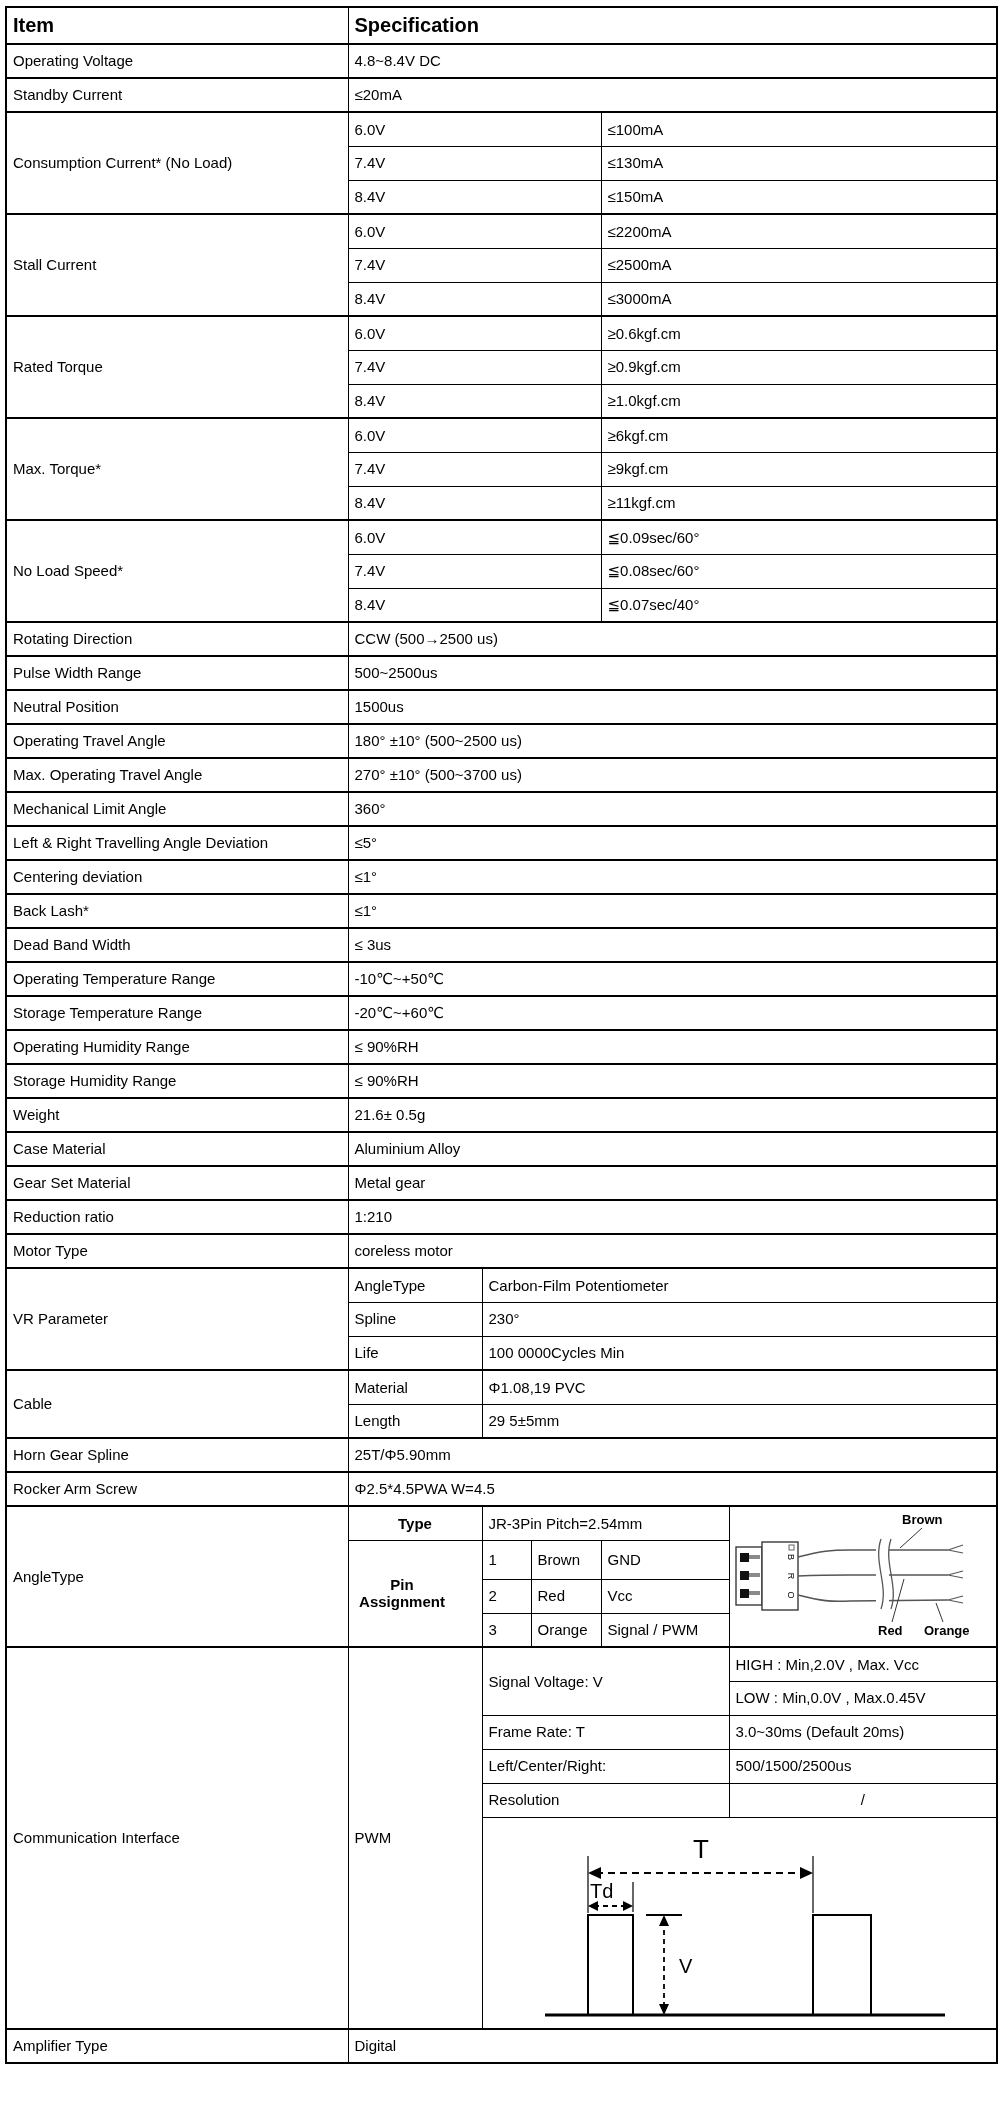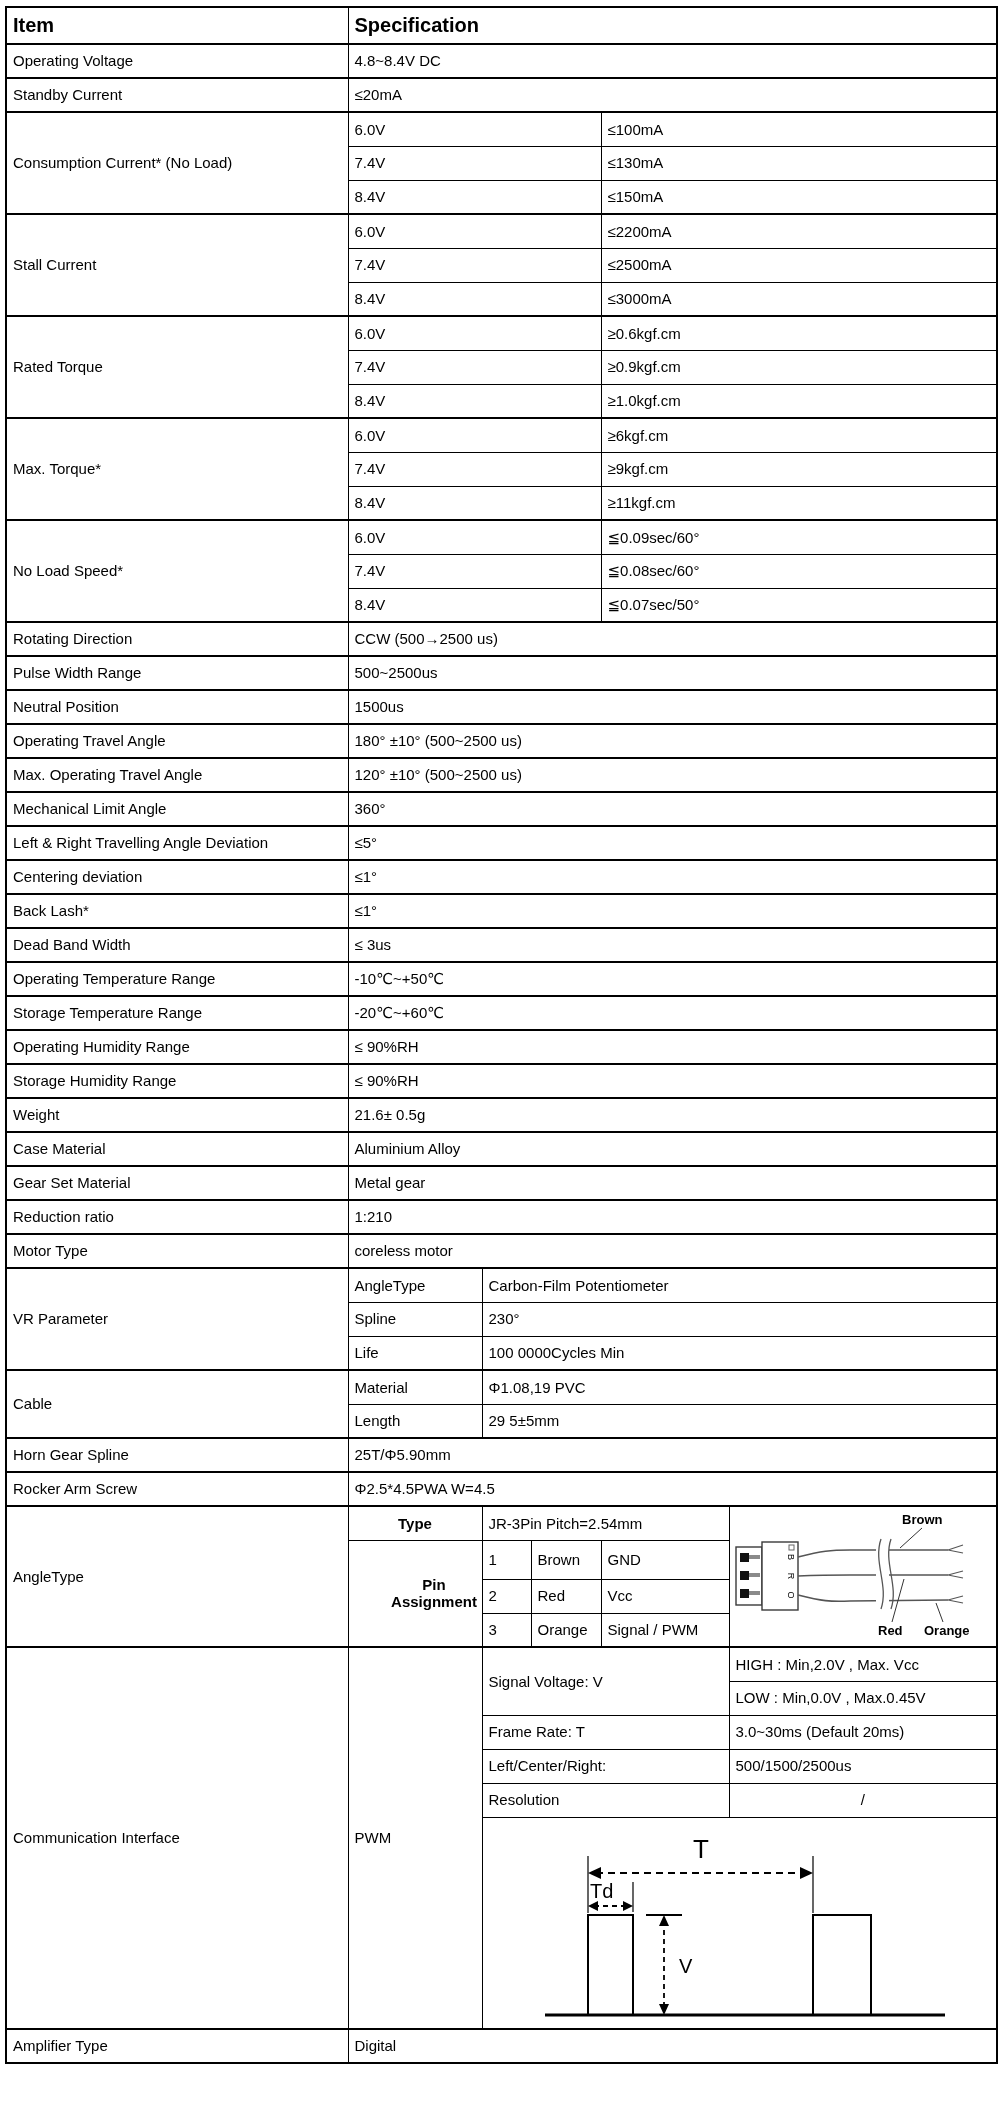--- a/index.html
+++ b/index.html
@@ -26,21 +26,21 @@
     color: #000;
     overflow: hidden;
   }
   .spec tr.g > td { border-top: 2px solid #000; }
   .spec td.item { font-weight: normal; }
   .spec td.head { font-weight: bold; font-size: 20px; height: 37px; }
   .spec td.blabel { font-weight: bold; text-align: center; }
   .spec td.center { text-align: center; }
   .spec td.nopad { padding: 0; }
   .spec td.wfcell { padding: 0; height: 210px; }
-  .pinwrap { width: 95px; margin-left: 32px; }
+  .pinwrap { width: 95px; }
   svg { display: block; }
   svg text { font-family: "Liberation Sans", "DejaVu Sans", sans-serif; fill: #000; }
 </style>
 </head>
 <body>
 
 <div class="sheet">
 <table class="spec">
   <colgroup>
     <col style="width:342px">
@@ -126,42 +126,42 @@
     <td class="item" rowspan="3">No Load Speed*</td>
     <td colspan="3">6.0V</td>
     <td colspan="2">≦0.09sec/60°</td>
   </tr>
   <tr>
     <td colspan="3">7.4V</td>
     <td colspan="2">≦0.08sec/60°</td>
   </tr>
   <tr>
     <td colspan="3">8.4V</td>
-    <td colspan="2">≦0.07sec/50°</td>
+    <td colspan="2">≦0.07sec/40°</td>
   </tr>
 
   <tr class="g">
     <td class="item">Rotating Direction</td>
     <td colspan="5">CCW (500→2500 us)</td>
   </tr>
   <tr class="g">
     <td class="item">Pulse Width Range</td>
     <td colspan="5">500~2500us</td>
   </tr>
   <tr class="g">
     <td class="item">Neutral Position</td>
     <td colspan="5">1500us</td>
   </tr>
   <tr class="g">
     <td class="item">Operating Travel Angle</td>
     <td colspan="5">180° ±10° (500~2500 us)</td>
   </tr>
   <tr class="g">
     <td class="item">Max. Operating Travel Angle</td>
-    <td colspan="5">120° ±10° (500~2500 us)</td>
+    <td colspan="5">270° ±10° (500~3700 us)</td>
   </tr>
   <tr class="g">
     <td class="item">Mechanical Limit Angle</td>
     <td colspan="5">360°</td>
   </tr>
   <tr class="g">
     <td class="item">Left &amp; Right Travelling Angle Deviation</td>
     <td colspan="5">≤5°</td>
   </tr>
   <tr class="g">

